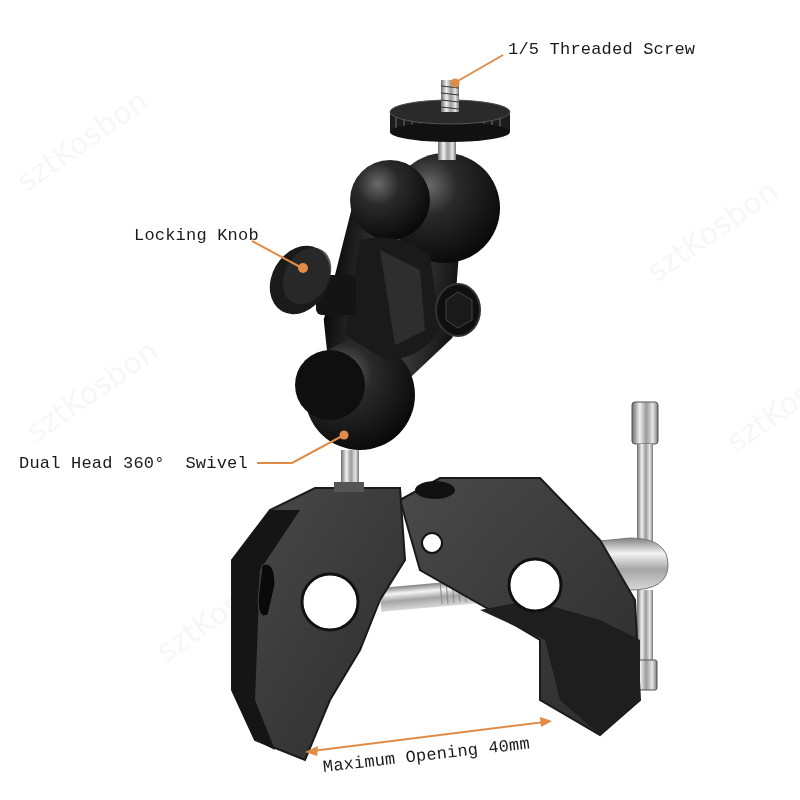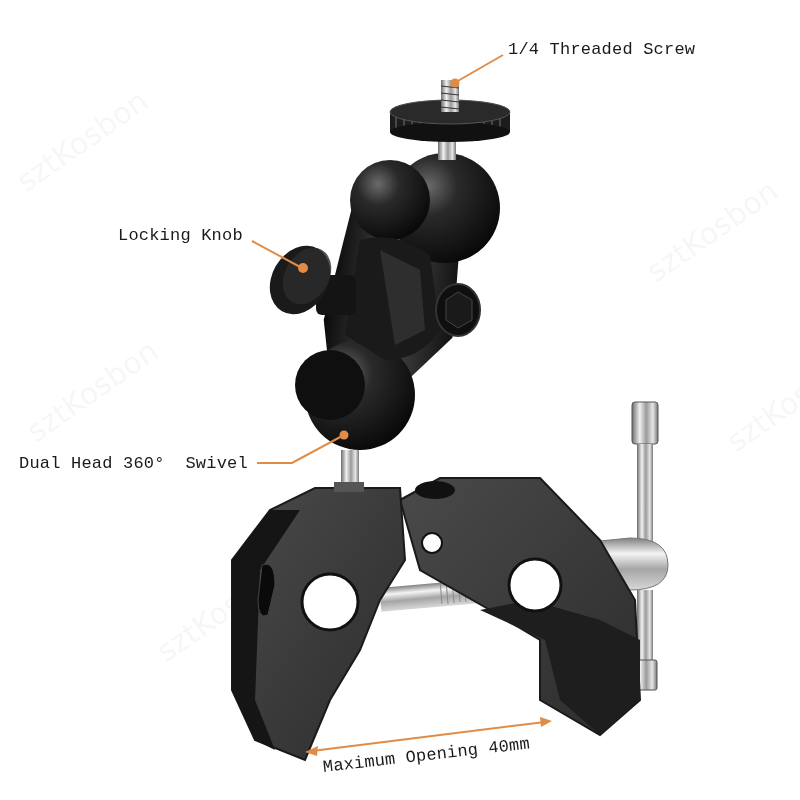--- a/index.html
+++ b/index.html
@@ -164,18 +164,18 @@
     </g>
     <g fill="#e08c47">
       <circle cx="455" cy="83" r="4.5"></circle>
       <circle cx="303" cy="268" r="5"></circle>
       <circle cx="344" cy="435" r="4.5"></circle>
       <polygon points="305,752 318,746 317,756"></polygon>
       <polygon points="552,721 540,717 541,727"></polygon>
     </g>
   </svg>
 
-  <div class="label" style="left:508px;top:40px;">1/4 Threaded Screw</div>
-  <div class="label" style="left:118px;top:226px;">Locking Knob</div>
+  <div class="label" style="left:508px;top:40px;">1/5 Threaded Screw</div>
+  <div class="label" style="left:134px;top:226px;">Locking Knob</div>
   <div class="label" style="left:19px;top:454px;font-family:Liberation Mono, monospace;">Dual Head 360°  Swivel</div>
   <div class="label" style="left:322px;top:758px;transform:rotate(-6.5deg);transform-origin:left top;">Maximum Opening 40mm</div>
 
 </div>
 
 </body></html>

